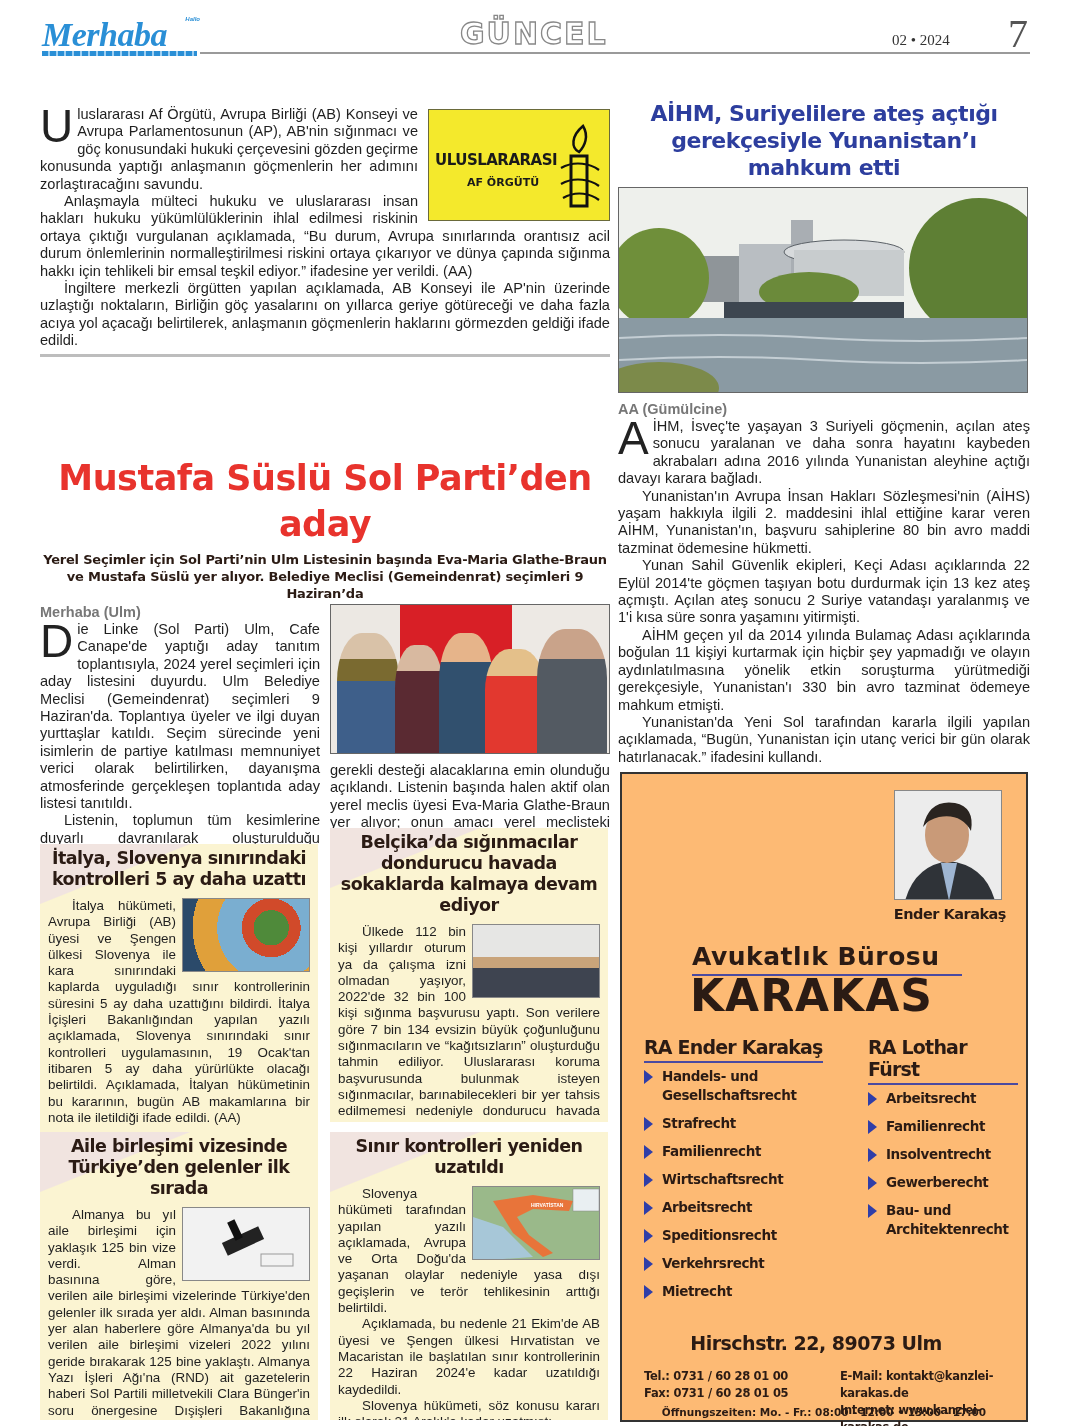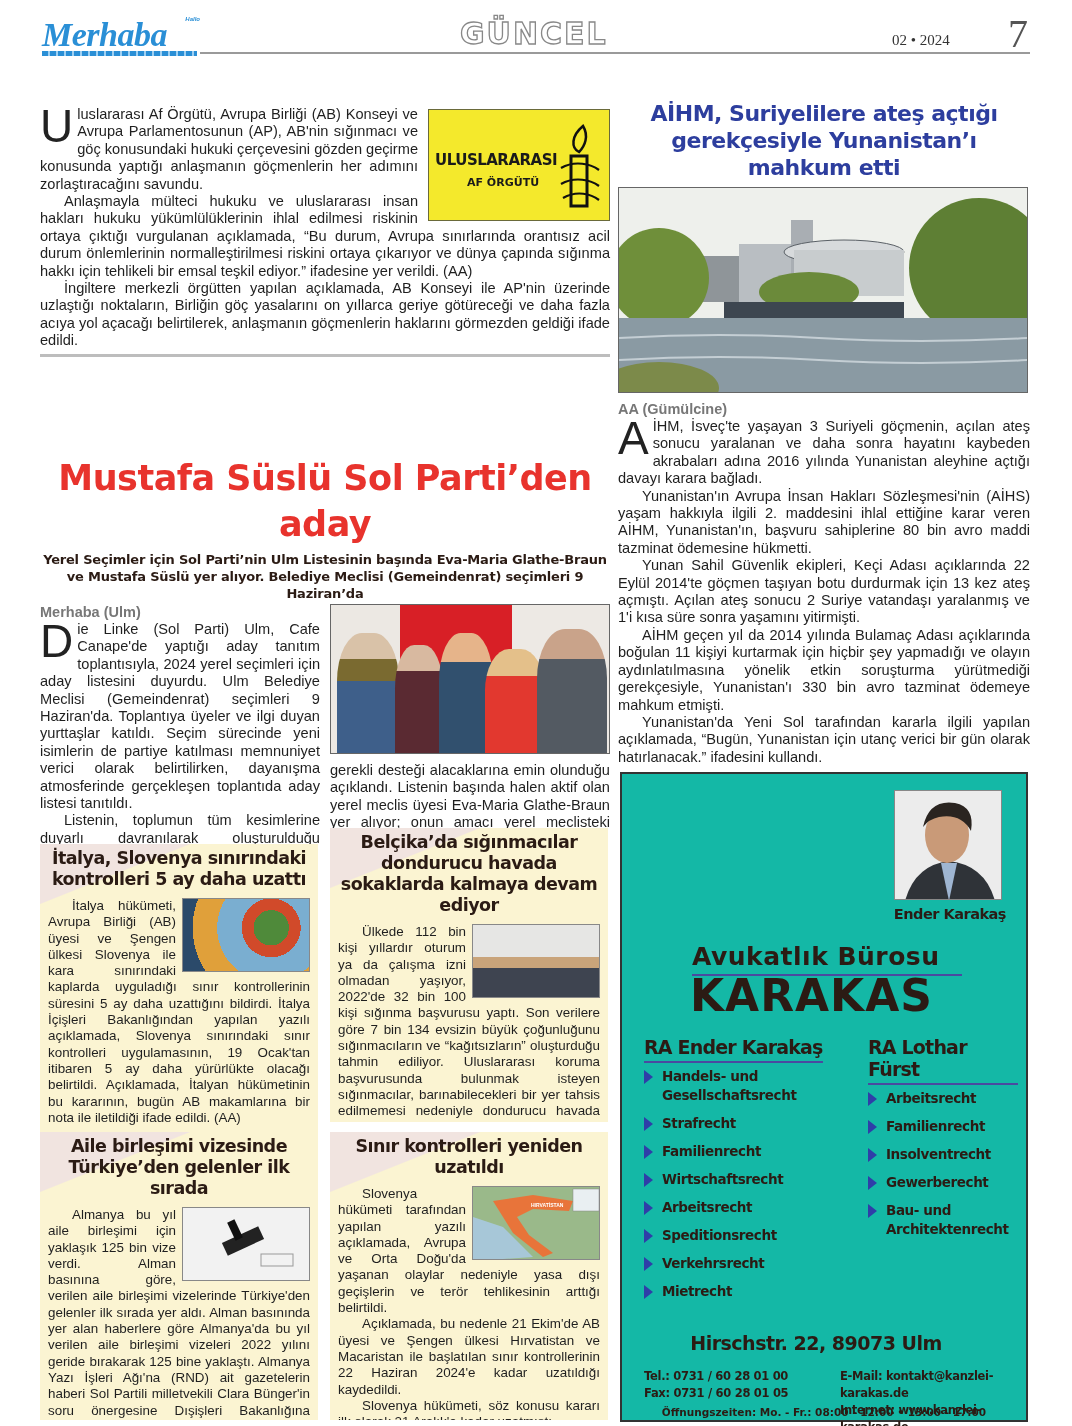--- a/index.html
+++ b/index.html
@@ -57,21 +57,21 @@
   .ybox .headline { font-size: 17.5px; line-height: 21px; }
   .ybox .body-text { font-size: 13.4px; line-height: 16.3px; margin-top: 8px; }
   .ybox .thumb { float: right; border: 1px solid #888; margin: 0 0 2px 6px; position: relative; overflow: hidden; }
 
   .b1 { left: 40px; top: 828px; width: 278px; height: 294px; margin-top: 16px; }
   .b2 { left: 330px; top: 828px; width: 278px; height: 294px; }
   .b3 { left: 40px; top: 1132px; width: 278px; height: 288px; }
   .b4 { left: 330px; top: 1132px; width: 278px; height: 288px; }
 
   
-  .ad { position: absolute; left: 620px; top: 772px; width: 408px; height: 650px; border: 2px solid #333; background: #14b8a6; }
+  .ad { position: absolute; left: 620px; top: 772px; width: 408px; height: 650px; border: 2px solid #333; background: #fdba74; }
   .ad-photo { position: absolute; right: 24px; top: 16px; width: 108px; height: 110px; border: 1px solid #888; overflow: hidden; background: linear-gradient(160deg, #f7f7f7 0%, #dedede 100%); }
   .ad-name { position: absolute; right: 20px; top: 132px; font-family: "DejaVu Sans", sans-serif; font-weight: bold; font-size: 14.5px; color: #2b1b14; letter-spacing: -0.5px; }
   .ad-title1 { position: absolute; left: 70px; top: 168px; font-family: "DejaVu Sans", sans-serif; font-weight: bold; font-size: 25px; color: #2b1b14; letter-spacing: 0.5px; }
   .ad-title1-rule { position: absolute; left: 70px; top: 200px; width: 270px; height: 2px; background: #4a4aa0; }
   .ad-title2 { position: absolute; left: 68px; top: 196px; font-family: "DejaVu Sans", sans-serif; font-weight: bold; font-size: 44px; color: #2b1b14; letter-spacing: 1px; }
   .ad-col { position: absolute; top: 262px; }
   .ad-col.left { left: 22px; width: 190px; }
   .ad-col.right { left: 246px; width: 150px; }
   .ad-col-head { font-family: "DejaVu Sans", sans-serif; font-weight: bold; font-size: 19px; color: #2b1b14; letter-spacing: -0.8px; padding-bottom: 3px; border-bottom: 2px solid #4a4aa0; display: inline-block; }
   .ad-list { list-style: none; margin-top: 4px; }

